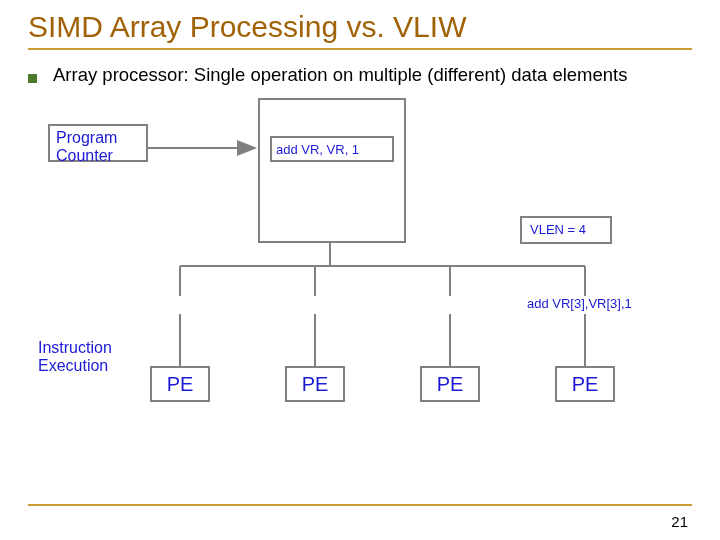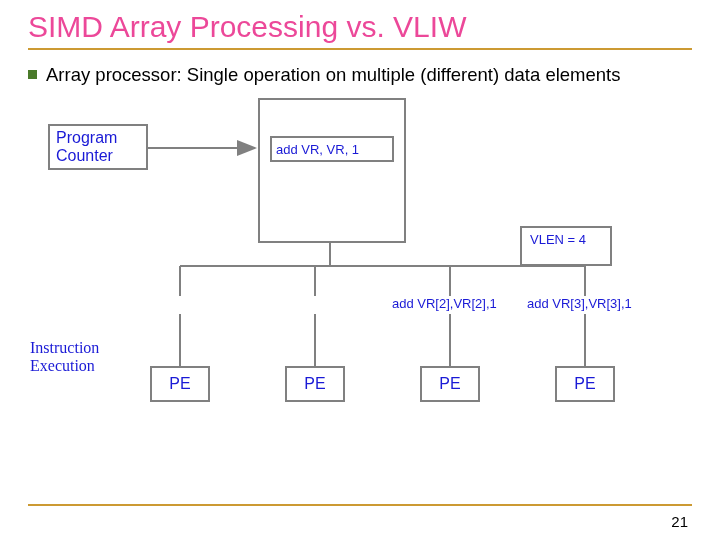--- a/index.html
+++ b/index.html
@@ -13,34 +13,34 @@
     overflow: hidden;
   }
   .slide {
     padding: 10px 28px 0 28px;
     box-sizing: border-box;
     height: 100%;
     position: relative;
   }
   .title {
     font-size: 30px;
-    color: #ec4899;
+    color: #a16207;
     font-weight: 400;
     margin: 0 0 4px 0;
     letter-spacing: 0px;
   }
   .rule-top {
     height: 2px;
     background: #cc9a33;
     margin: 2px 0 14px 0;
   }
   .bullet-row {
     display: flex;
-    align-items: flex-start;
-    gap: 9px;
+    align-items: center;
+    gap: 16px;
     margin-bottom: 10px;
   }
   .bullet-sq {
     width: 9px;
     height: 9px;
     background: #4a7a2a;
     margin-top: 6px;
     flex-shrink: 0;
   }
   .bullet-text {
@@ -65,21 +65,21 @@
     color: #1a1ad6;
     white-space: nowrap;
   }
   .lbl-sm {
     font-size: 13px;
   }
   .pe {
     display: flex;
     align-items: center;
     justify-content: center;
-    font-size: 16px;
+    font-size: 20px;
     color: #1a1ad6;
   }
   svg.lines {
     position: absolute;
     left: 0; top: 0;
     width: 660px;
     height: 380px;
     pointer-events: none;
   }
   .footer-rule {
@@ -129,39 +129,38 @@
       <line x1="285" y1="170" x2="285" y2="200" stroke="#808080" stroke-width="2"></line>
       <line x1="420" y1="170" x2="420" y2="200" stroke="#808080" stroke-width="2"></line>
       <line x1="555" y1="170" x2="555" y2="200" stroke="#808080" stroke-width="2"></line>
 
       <line x1="150" y1="218" x2="150" y2="270" stroke="#808080" stroke-width="2"></line>
       <line x1="285" y1="218" x2="285" y2="270" stroke="#808080" stroke-width="2"></line>
       <line x1="420" y1="218" x2="420" y2="270" stroke="#808080" stroke-width="2"></line>
       <line x1="555" y1="218" x2="555" y2="270" stroke="#808080" stroke-width="2"></line>
     </svg>
 
-    <div class="box" style="left:18px; top:28px; width:100px; height:46px;">
+    <div class="box" style="left:18px; top:28px; width:100px; height:38px;">
       <div class="lbl" style="left:6px; top:3px; white-space:pre-line; line-height:18px;">Program
 Counter</div>
     </div>
 
     <div class="box" style="left:228px; top:2px; width:148px; height:145px;"></div>
 
     <div class="box" style="left:240px; top:40px; width:124px; height:26px;">
       <div class="lbl lbl-sm" style="left:4px; top:4px;">add  VR, VR, 1</div>
     </div>
 
-    <div class="box" style="left:490px; top:120px; width:92px; height:40px;margin-top:10px;">
+    <div class="box" style="left:490px; top:120px; width:92px; height:28px;">
       <div class="lbl lbl-sm" style="left:8px; top:4px;">VLEN = 4</div>
     </div>
 
-    <div class="lbl lbl-sm" style="left:362px; top:200px;">add VR[2],VR[2],1</div>
     <div class="lbl lbl-sm" style="left:497px; top:200px;text-align:center;">add VR[3],VR[3],1</div>
 
-    <div class="lbl" style="left:0px; top:243px; white-space:pre-line; line-height:18px;font-family:Liberation Serif, serif;">Instruction
+    <div class="lbl" style="left:8px; top:243px; white-space:pre-line; line-height:18px;">Instruction
 Execution</div>
 
     <div class="box pe" style="left:120px; top:270px; width:60px; height:36px;">PE</div>
     <div class="box pe" style="left:255px; top:270px; width:60px; height:36px;">PE</div>
     <div class="box pe" style="left:390px; top:270px; width:60px; height:36px;">PE</div>
     <div class="box pe" style="left:525px; top:270px; width:60px; height:36px;">PE</div>
 
   </div>
 
   <div class="footer-rule"></div>

